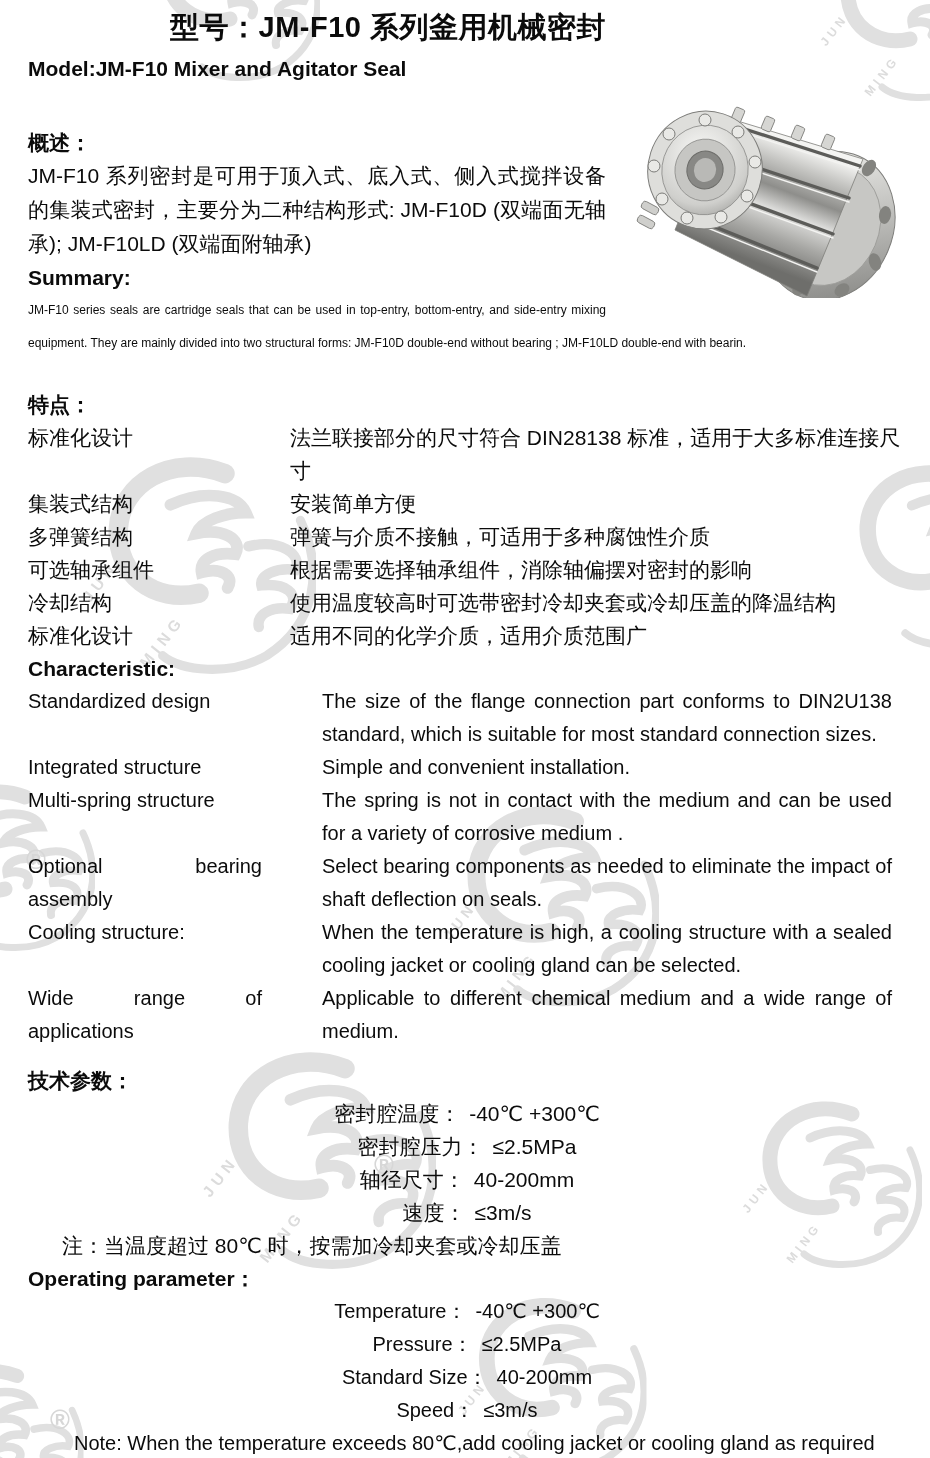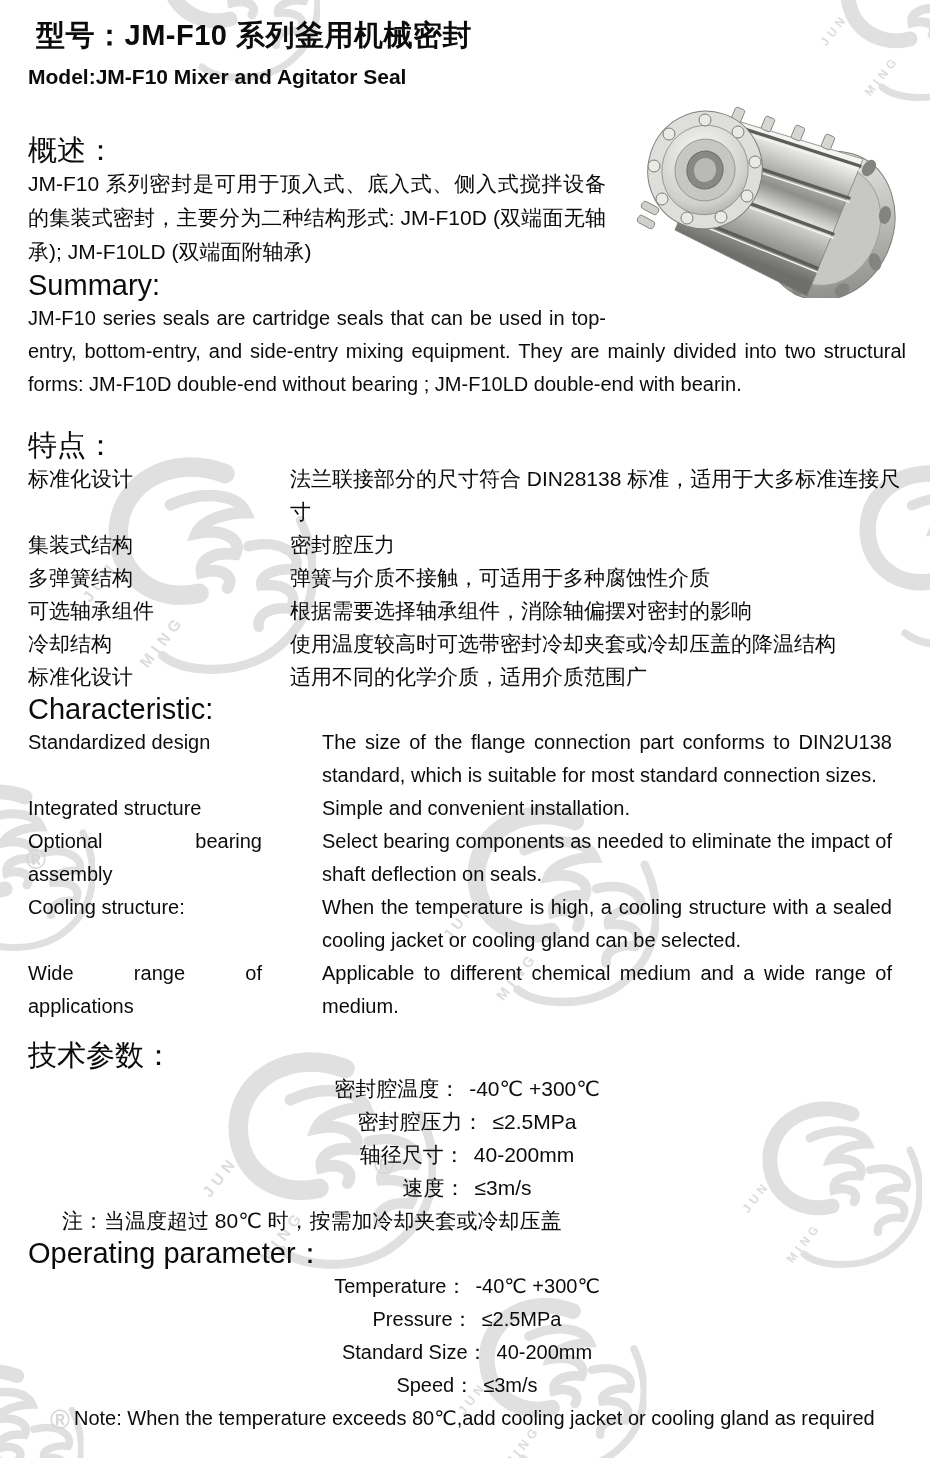--- a/index.html
+++ b/index.html
@@ -11,25 +11,25 @@
   .wm svg{display:block;}
   .wm-jun,.wm-ming{position:absolute;font-size:12px;font-weight:bold;letter-spacing:4px;
         color:#dcdcdc;transform:rotate(-52deg);white-space:nowrap;}
   .wm-jun{left:-14px;top:98px;}
   .wm-ming{left:28px;top:144px;}
   .wm-reg{position:absolute;font-size:27px;color:#d7d7d7;font-weight:bold;}
   
   .content{position:relative;z-index:2;padding:8px 24px 0 28px;}
   .img-float{float:right;width:292px;height:308px;position:relative;margin:0 0 2px 8px;}
   .img-float svg{position:absolute;top:50px;right:4px;}
-  h1.title{margin:8px;font-size:29px;line-height:38px;font-weight:bold;letter-spacing:0.5px;}
-  .model{font-size:21px;line-height:30px;font-weight:bold;margin:0 0 42px 0;}
-  .h2{font-size:29px;line-height:33px;font-weight:normal;margin:0;}
+  h1.title{margin:0;font-size:29px;line-height:38px;font-weight:bold;letter-spacing:0.5px;text-align:right;}
+  .model{font-size:21px;line-height:30px;font-weight:bold;margin:8px 0 42px 0;}
+  .h2{font-size:21px;line-height:33px;font-weight:bold;margin:0;}
   .p-zh{font-size:21px;line-height:34px;margin:0;text-align:justify;}
-  .p-en{font-size:20px;line-height:33px;margin:0 0 28px 0;text-align:justify;}
+  .p-en{font-size:12px;line-height:33px;margin:0 0 28px 0;text-align:justify;}
   .frow{display:flex;font-size:21px;line-height:33px;gap:38px;}
   .frow .lbl{flex:0 0 224px;}
   .frow .dsc{flex:1;}
   .crow{display:flex;font-size:20px;line-height:33px;gap:40px;}
   .crow .lbl{flex:0 0 234px;text-align:justify;padding-right:20px;}
   .crow .dsc{flex:1;text-align:justify;padding-right:14px;}
   .char-block{margin-bottom:16px;}
   .prow{display:flex;font-size:21px;line-height:33px;justify-content:center;}
   .prow .pv{margin-left:9px;}
   .params-en .prow{font-size:20px;}
@@ -215,21 +215,21 @@
     <div class="h2">Summary:</div>
     <p class="p-en">JM-F10 series seals are cartridge seals that can be used in top-entry, bottom-entry, and side-entry mixing equipment. They are mainly divided into two structural forms: JM-F10D double-end without bearing ; JM-F10LD double-end with bearin.</p>
 
     <div class="h2">特点：</div>
     <div class="frow">
       <span class="lbl">标准化设计</span>
       <span class="dsc">法兰联接部分的尺寸符合 DIN28138 标准，适用于大多标准连接尺寸</span>
     </div>
     <div class="frow">
       <span class="lbl">集装式结构</span>
-      <span class="dsc">密封腔压力</span>
+      <span class="dsc">安装简单方便</span>
     </div>
     <div class="frow">
       <span class="lbl">多弹簧结构</span>
       <span class="dsc">弹簧与介质不接触，可适用于多种腐蚀性介质</span>
     </div>
     <div class="frow">
       <span class="lbl">可选轴承组件</span>
       <span class="dsc">根据需要选择轴承组件，消除轴偏摆对密封的影响</span>
     </div>
     <div class="frow">
@@ -245,20 +245,24 @@
     <div class="char-block">
       <div class="crow">
         <span class="lbl">Standardized design</span>
         <span class="dsc">The size of the flange connection part conforms to DIN2U138 standard, which is suitable for most standard connection sizes.</span>
       </div>
       <div class="crow">
         <span class="lbl">Integrated structure</span>
         <span class="dsc">Simple and convenient installation.</span>
       </div>
       <div class="crow">
+        <span class="lbl">Multi-spring structure</span>
+        <span class="dsc">The spring is not in contact with the medium and can be used for a variety of corrosive medium .</span>
+      </div>
+      <div class="crow">
         <span class="lbl">Optional bearing assembly</span>
         <span class="dsc">Select bearing components as needed to eliminate the impact of shaft deflection on seals.</span>
       </div>
       <div class="crow">
         <span class="lbl">Cooling structure:</span>
         <span class="dsc">When the temperature is high, a cooling structure with a sealed cooling jacket or cooling gland can be selected.</span>
       </div>
       <div class="crow">
         <span class="lbl">Wide range of applications</span>
         <span class="dsc">Applicable to different chemical medium and a wide range of medium.</span>

